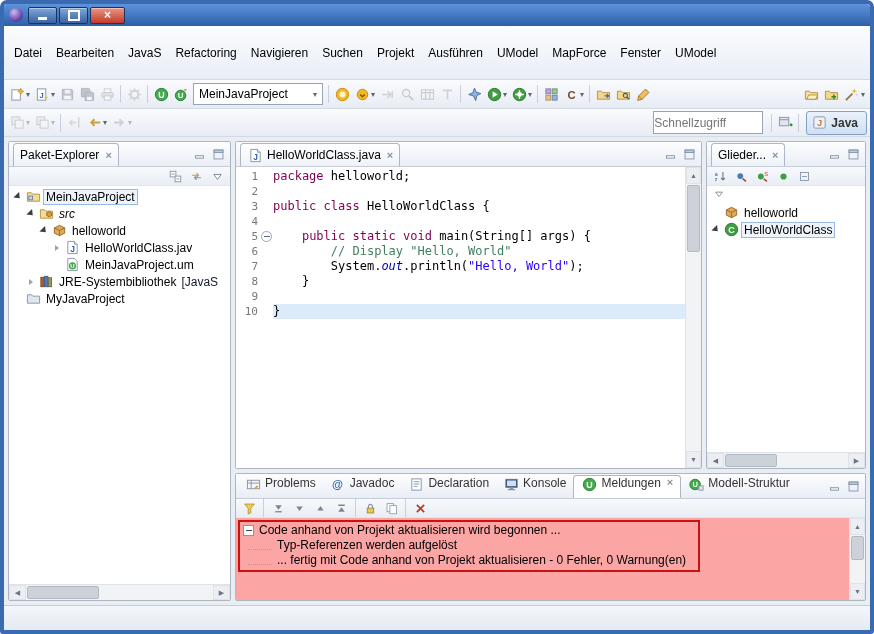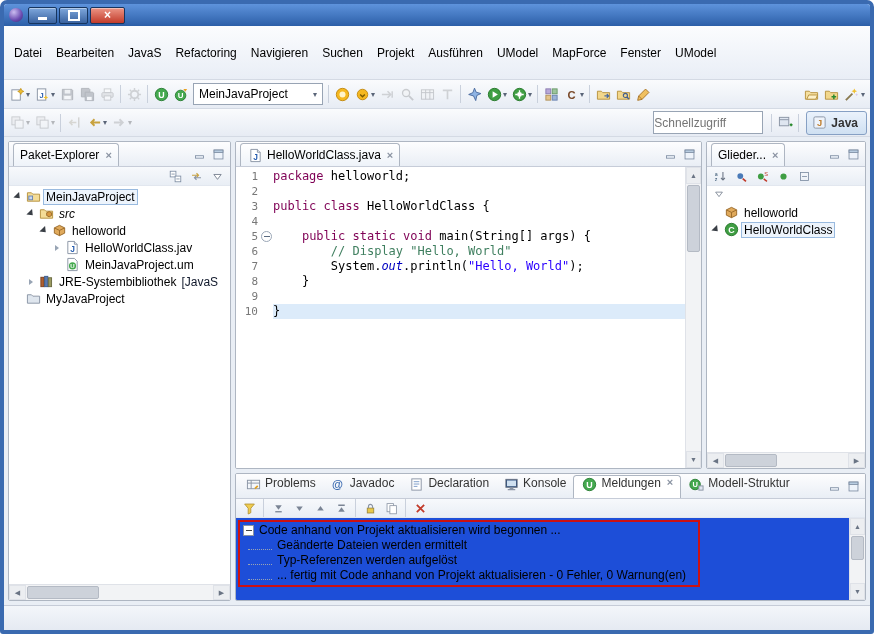--- a/index.html
+++ b/index.html
@@ -82,21 +82,21 @@
   .ct{flex:1;white-space:pre}
   .cline.cur .ct{background:var(--curline,#dcebfa)}
   .tk-k{color:var(--kw,#7f0055);font-weight:normal}
   .tk-c{color:var(--comment,#3f7f5f)}
   .tk-s{color:var(--stringc,#2a00ff)}
   .tk-f{color:var(--staticf,#0000c0);font-style:italic}
   .tk-p{color:#000}
   
   .btab{display:inline-flex;align-items:flex-start;gap:4px;height:22px;padding:0 7px;white-space:nowrap;color:#333}
   .btab.active{border:1px solid #aeb6c2;border-bottom:none;border-radius:3.5px 3.5px 0 0;background:#fff}
-  .msgs{flex:1;display:flex;min-height:0;background:#1d4ed8}
+  .msgs{flex:1;display:flex;min-height:0;background:#fca5a5}
   .msg-area{flex:1;overflow:hidden;padding:2px 0 0 2px}
   .redbox{display:inline-block;border:2px solid var(--redbox,#cc1111);padding:1px 12px 2px 2px}
   .msg{height:15px;line-height:15px;display:flex;align-items:center;white-space:nowrap}
   .minusbox{width:9px;height:9px;border:1px solid #8a93a2;background:#fff;position:relative;margin:0 5px 0 1px;flex:0 0 9px;display:inline-block}
   .minusbox::before{content:"";position:absolute;left:1.5px;right:1.5px;top:3.5px;border-top:1px solid #444}
   .guide{width:24px;flex:0 0 24px;border-bottom:1px dotted #9aa4b2;margin:7px 5px 0 6px;height:1px}
   .statusbar{flex:0 0 24px;background:linear-gradient(#f3f6fa,#e5eaf2);border-top:1px solid #c6ccd8}
 </style>
 </head>
 <body>
@@ -905,24 +905,20 @@
         <div class="msgs">
           <div class="msg-area">
             <div class="redbox">
               <div>
                   <div class="msg">
                     <span class="minusbox"></span>
                     <span class="msg-text">Code anhand von Projekt aktualisieren wird begonnen ...</span>
                   </div>
                   <div class="msg child">
                     <span class="guide"></span>
-                    <span class="msg-text">Geänderte Dateien werden ermittelt</span>
-                  </div>
-                  <div class="msg child">
-                    <span class="guide"></span>
                     <span class="msg-text">Typ-Referenzen werden aufgelöst</span>
                   </div>
                   <div class="msg child">
                     <span class="guide"></span>
                     <span class="msg-text">... fertig mit Code anhand von Projekt aktualisieren - 0 Fehler, 0 Warnung(en)</span>
                   </div>
                 </div>
             </div>
           </div>
           <div class="vscroll">

